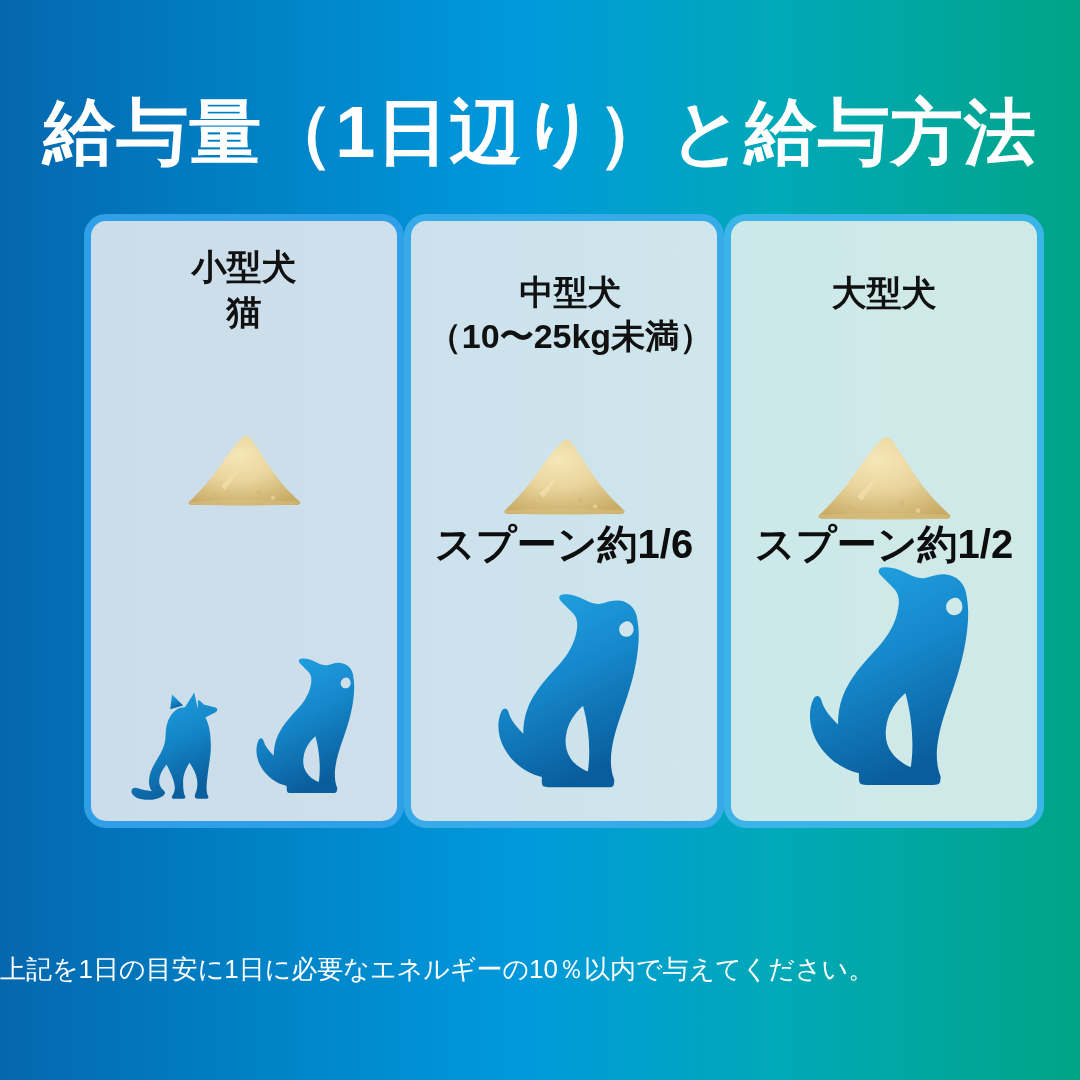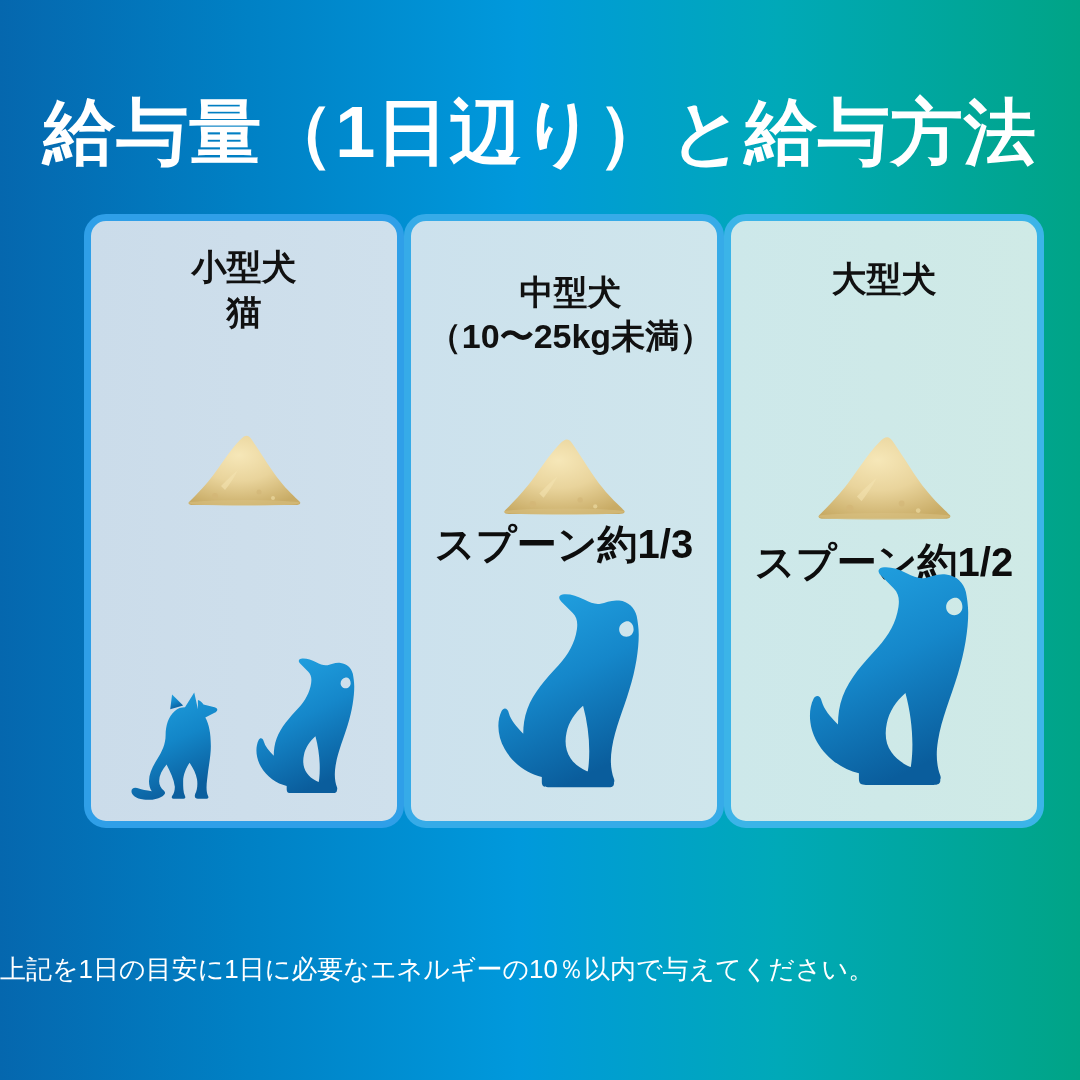--- a/index.html
+++ b/index.html
@@ -53,21 +53,21 @@
     width:100%;
     text-align:center;
     color:#111111;
     font-weight:bold;
     font-size:35px;
     line-height:1.28;
     letter-spacing:0px;
   }
   .card-1 .card-head{ padding-top:24px; }
   .card-2 .card-head{ padding-top:50px; font-size:34px;padding-left:13px;}
-  .card-3 .card-head{ padding-top:36px; }
+  .card-3 .card-head{ padding-top:50px; }
   .card-head .ln{ display:block; white-space:nowrap; }
 
   
   .powder-wrap{
     position:absolute;
     left:0;right:0;
     display:flex;justify-content:center;
   }
   .card-1 .powder-wrap{ top:207px; }
   .card-2 .powder-wrap{ top:210px; }
@@ -79,21 +79,21 @@
     left:0;right:0;
     text-align:center;
     color:#0d0d0d;
     font-weight:bold;
     font-size:40px;
     white-space:nowrap;
     line-height:1;
   }
   .card-1 .amount{ top:303px; }
   .card-2 .amount{ top:303px; }
-  .card-3 .amount{ top:321px; }
+  .card-3 .amount{ top:303px; }
 
   
   .animals{
     position:absolute;
     bottom:14px;
     left:0;right:0;
     display:flex;justify-content:center;align-items:flex-end;
   }
   .card-1 .animals{ gap:4px; }
 
@@ -199,21 +199,21 @@
           </defs>
           <path d="M4 74 C10 68 18 60 26 50 C34 40 45 22 55 12 C60 7 63 6 67 12 C76 25 86 42 95 53 C102 62 110 69 115 74 C116 76 114 77 110 77 L8 77 C4 77 3 76 4 74 Z" fill="url(#pg2)"></path>
           <ellipse cx="59" cy="75" rx="56" ry="3" fill="#d9c183" opacity=".55"></ellipse>
           <path d="M36 58 C42 52 48 46 53 42 C49 50 44 57 40 62 Z" fill="#f3e2b0" opacity=".6"></path>
           <circle cx="30" cy="68" r="3" fill="#d3b777" opacity=".8"></circle>
           <circle cx="74" cy="64" r="2.5" fill="#d3b777" opacity=".7"></circle>
           <circle cx="88" cy="70" r="2" fill="#e4d096" opacity=".9"></circle>
         </svg>
       </div>
 
-      <div class="amount">スプーン約1/3</div>
+      <div class="amount">スプーン約1/6</div>
 
       <div class="animals">
         <svg width="165" height="222" viewBox="0 0 160 215" aria-hidden="true">
           <defs>
             <linearGradient id="dogg2" x1="0.1" y1="0" x2="0.45" y2="1">
               <stop offset="0%" stop-color="#23a4e3"></stop>
               <stop offset="50%" stop-color="#1587ca"></stop>
               <stop offset="100%" stop-color="#0a5d9c"></stop>
             </linearGradient>
           </defs>

